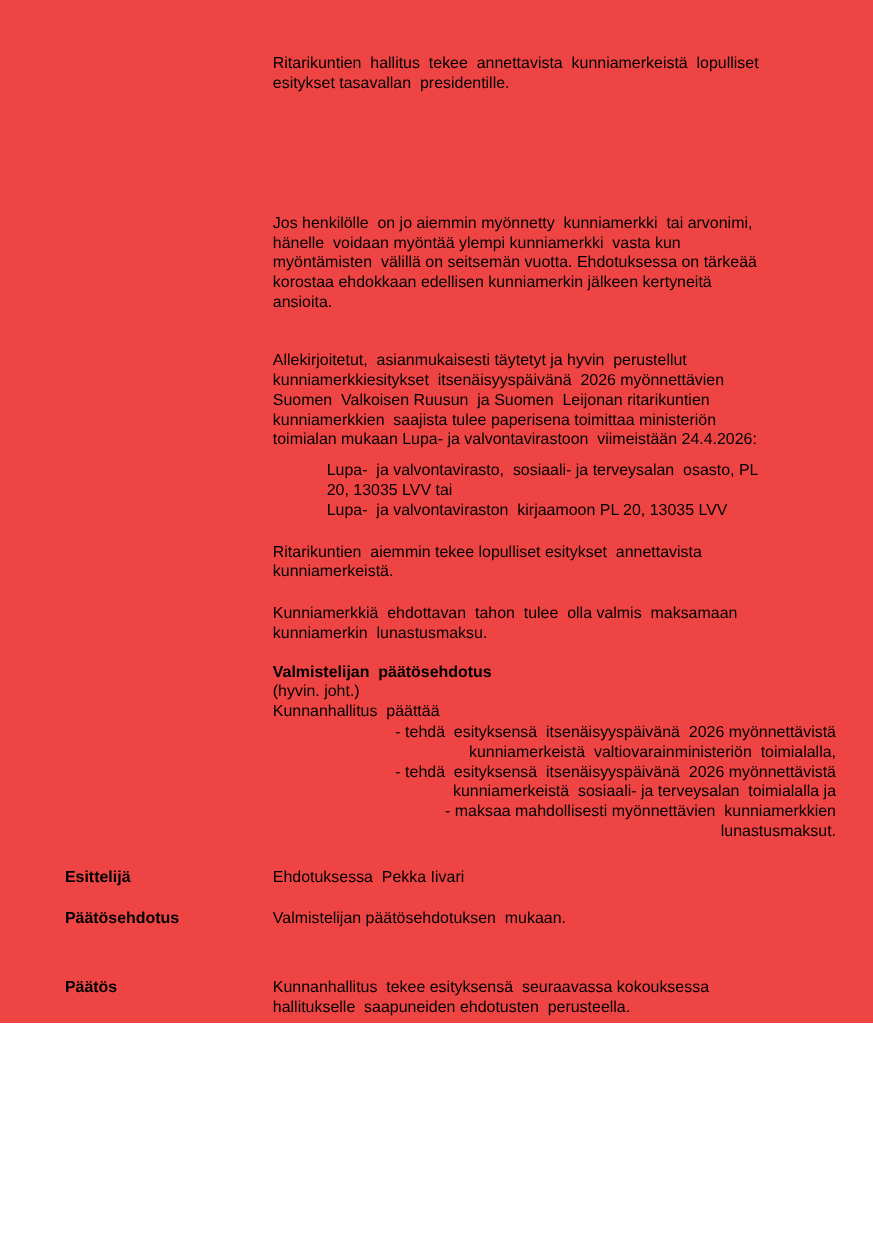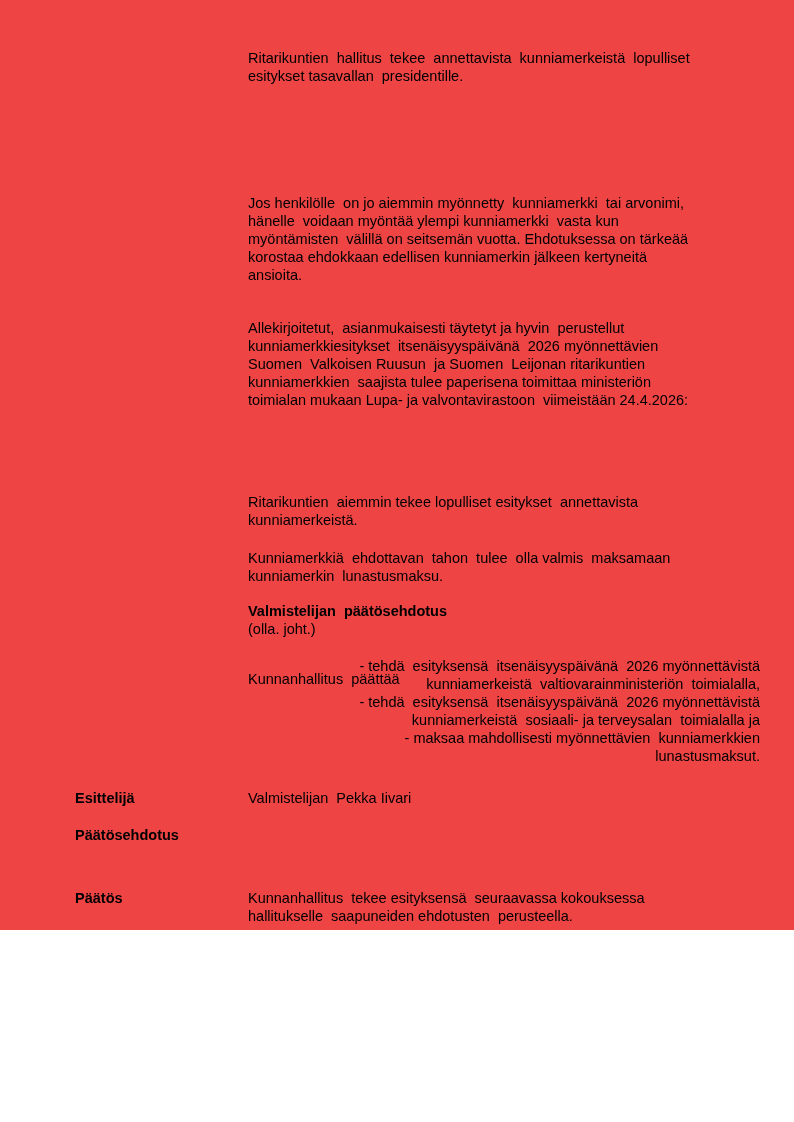--- a/index.html
+++ b/index.html
@@ -24,37 +24,37 @@
     left: 248px;
     width: 512px;
     white-space: pre-wrap;
   }
   .indent {
     left: 297px;
     width: 463px;
   }
   .lbl {
     position: absolute;
-    left: 75px;
+    left: 59px;
     width: 165px;
     font-weight: bold;
     white-space: pre-wrap;
   }
   .bold { font-weight: bold; }
 
   #p1   { top: 49px; }
   #p2   { top: 104px; }
   #p3   { top: 194px; }
   #p4   { top: 290px; margin-top: 29px; }
   #addr { top: 419px; }
   #p5   { top: 493px; }
   #p6   { top: 549px; }
   #proposal-heading    { top: 602px; }
   #proposal-subheading { top: 620px; }
-  #proposal-intro      { top: 638px; margin-top: 32px; }
+  #proposal-intro      { top: 638px; }
   #proposal-items      { top: 657px; text-align: right; }
   #lbl-esittelija,     #val-esittelija     { top: 789px; }
   #lbl-paatosehdotus,  #val-paatosehdotus  { top: 826px; }
   #lbl-paatos,         #val-paatos         { top: 861px; margin-top: 28px; }
 </style>
 </head>
 <body>
 
 <div class="page">
 
@@ -67,42 +67,46 @@
 myöntämisten  välillä on seitsemän vuotta. Ehdotuksessa on tärkeää
 korostaa ehdokkaan edellisen kunniamerkin jälkeen kertyneitä
 ansioita.</div>
 
   <div class="blk" id="p4">Allekirjoitetut,  asianmukaisesti täytetyt ja hyvin  perustellut
 kunniamerkkiesitykset  itsenäisyyspäivänä  2026 myönnettävien
 Suomen  Valkoisen Ruusun  ja Suomen  Leijonan ritarikuntien
 kunniamerkkien  saajista tulee paperisena toimittaa ministeriön
 toimialan mukaan Lupa- ja valvontavirastoon  viimeistään 24.4.2026:</div>
 
+  <div class="blk indent" id="addr">Lupa-  ja valvontavirasto,  sosiaali- ja terveysalan  osasto, PL
+20, 13035 LVV tai
+Lupa-  ja valvontaviraston  kirjaamoon PL 20, 13035 LVV</div>
 
   <div class="blk" id="p5">Ritarikuntien  aiemmin tekee lopulliset esitykset  annettavista
 kunniamerkeistä.</div>
 
   <div class="blk" id="p6">Kunniamerkkiä  ehdottavan  tahon  tulee  olla valmis  maksamaan
 kunniamerkin  lunastusmaksu.</div>
 
   <div class="blk bold" id="proposal-heading">Valmistelijan  päätösehdotus</div>
 
-  <div class="blk" id="proposal-subheading">(olla. joht.)</div>
+  <div class="blk" id="proposal-subheading">(hyvin. joht.)</div>
 
   <div class="blk" id="proposal-intro">Kunnanhallitus  päättää</div>
 
   <div class="blk" id="proposal-items">- tehdä  esityksensä  itsenäisyyspäivänä  2026 myönnettävistä
 kunniamerkeistä  valtiovarainministeriön  toimialalla,
 - tehdä  esityksensä  itsenäisyyspäivänä  2026 myönnettävistä
 kunniamerkeistä  sosiaali- ja terveysalan  toimialalla ja
 - maksaa mahdollisesti myönnettävien  kunniamerkkien
 lunastusmaksut.</div>
 
   <div class="lbl" id="lbl-esittelija">Esittelijä</div>
-  <div class="blk" id="val-esittelija">Valmistelijan  Pekka Iivari</div>
+  <div class="blk" id="val-esittelija">Ehdotuksessa  Pekka Iivari</div>
 
   <div class="lbl" id="lbl-paatosehdotus">Päätösehdotus</div>
+  <div class="blk" id="val-paatosehdotus">Valmistelijan päätösehdotuksen  mukaan.</div>
 
   <div class="lbl" id="lbl-paatos">Päätös</div>
   <div class="blk" id="val-paatos">Kunnanhallitus  tekee esityksensä  seuraavassa kokouksessa
 hallitukselle  saapuneiden ehdotusten  perusteella.</div>
 
 </div>
 
 </body></html>

